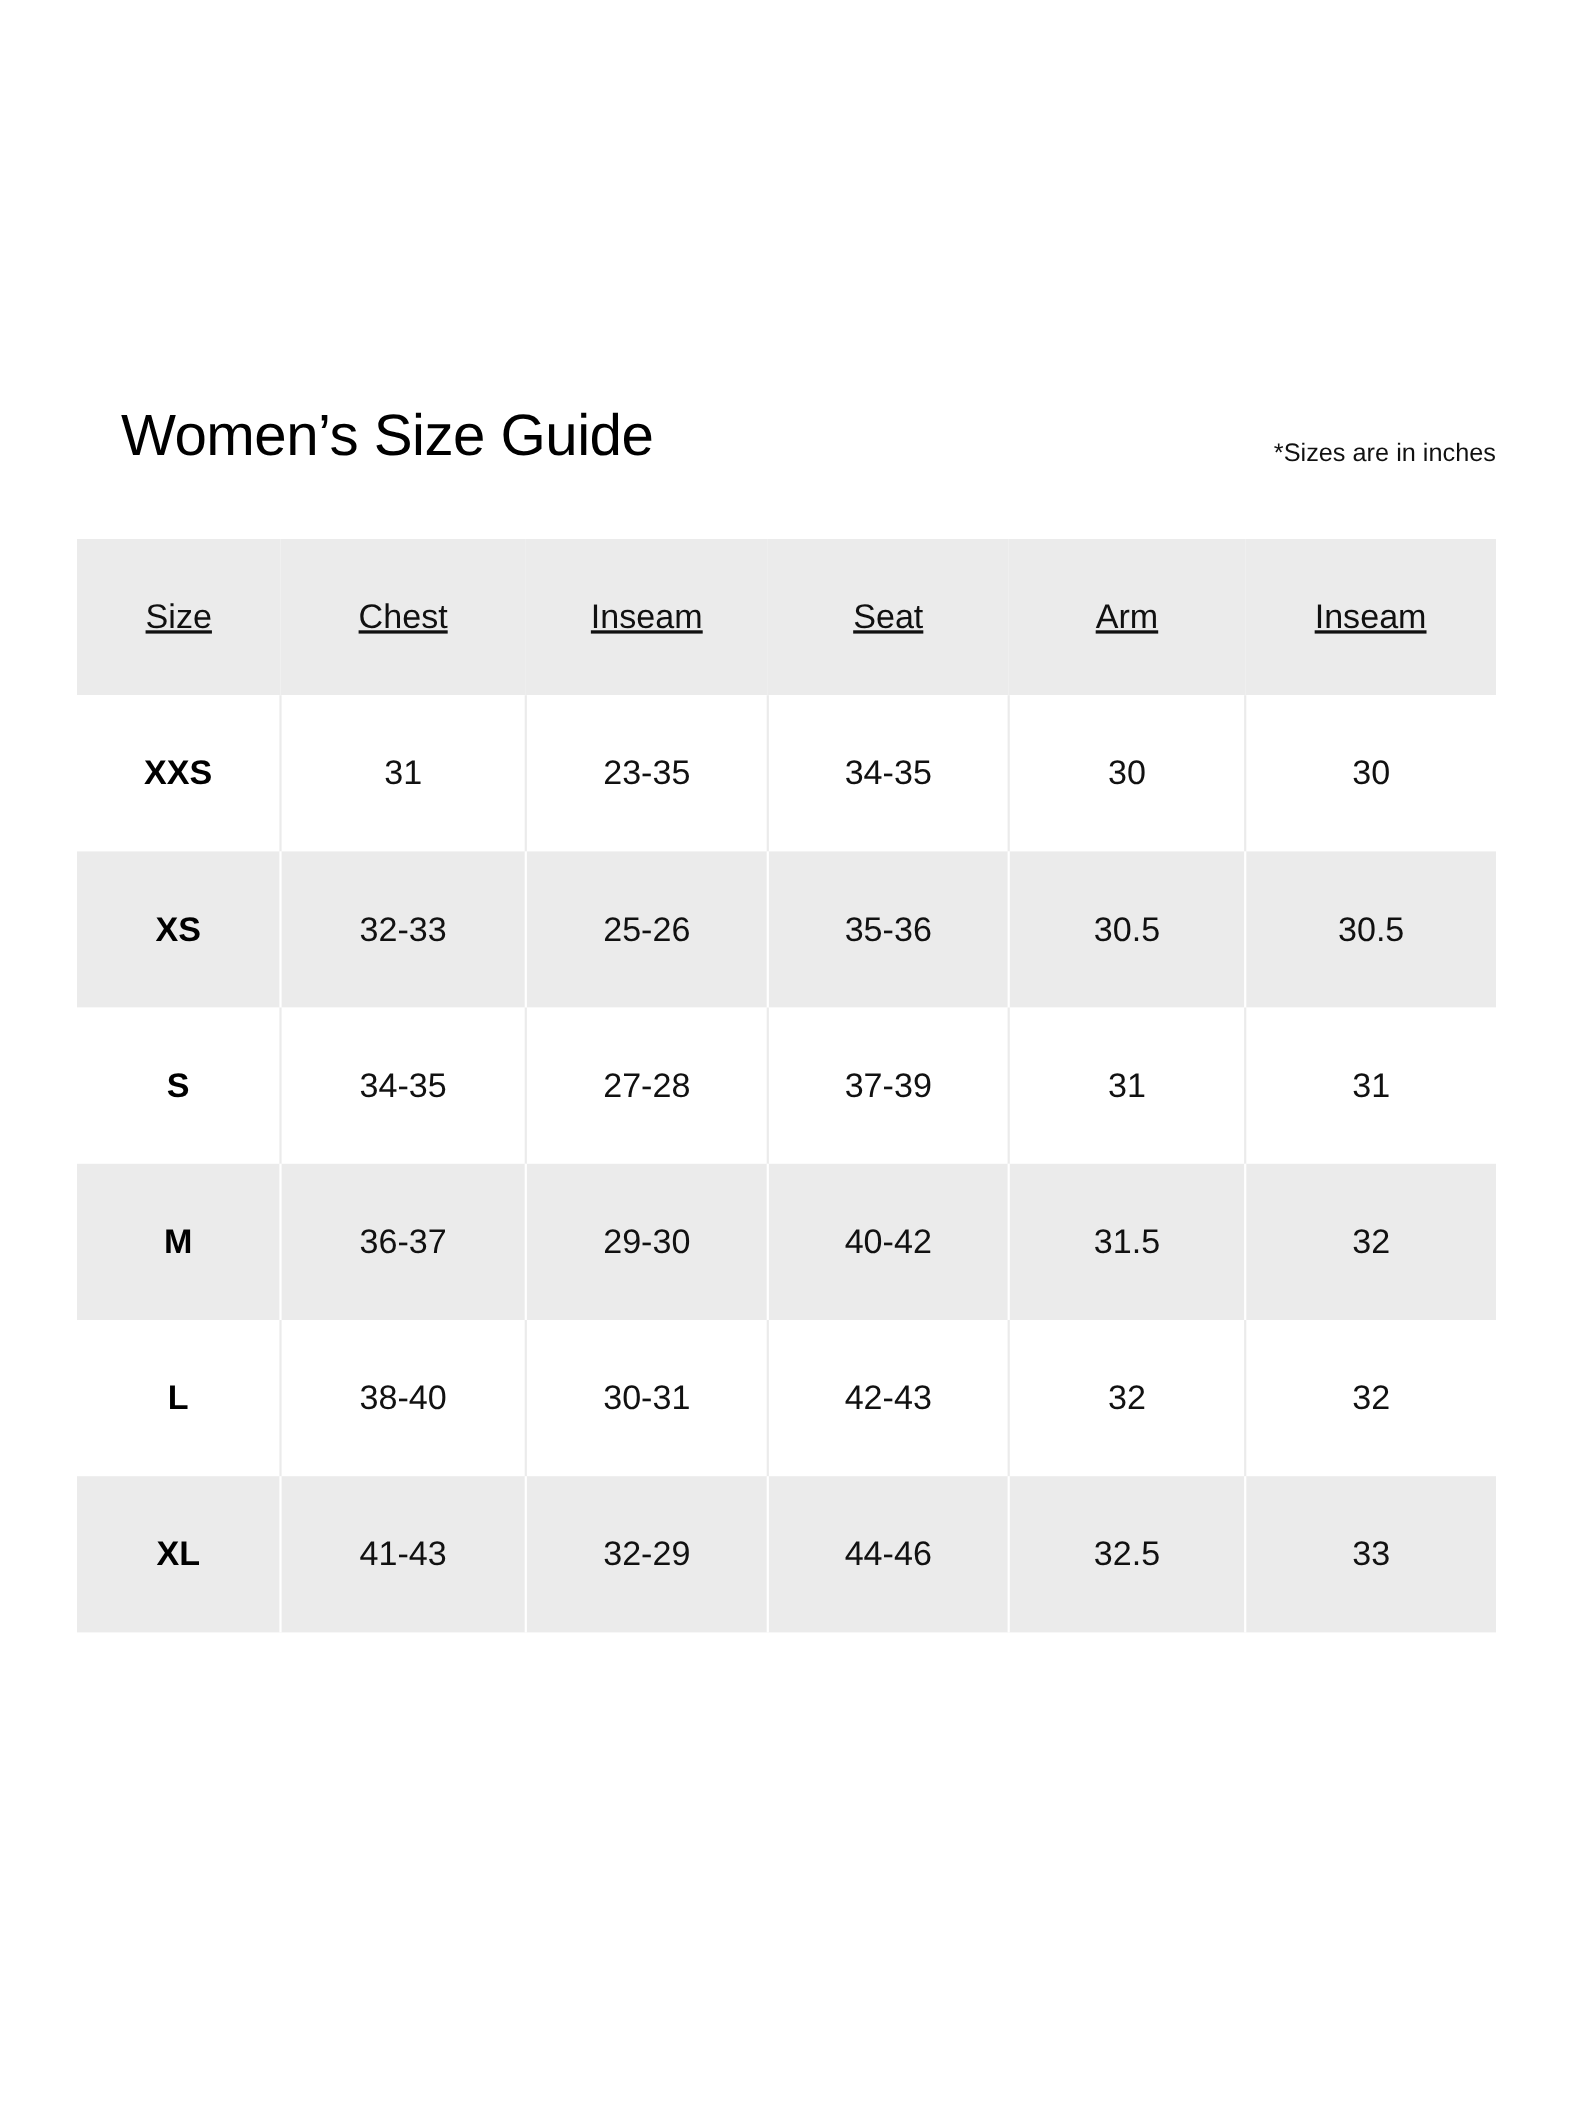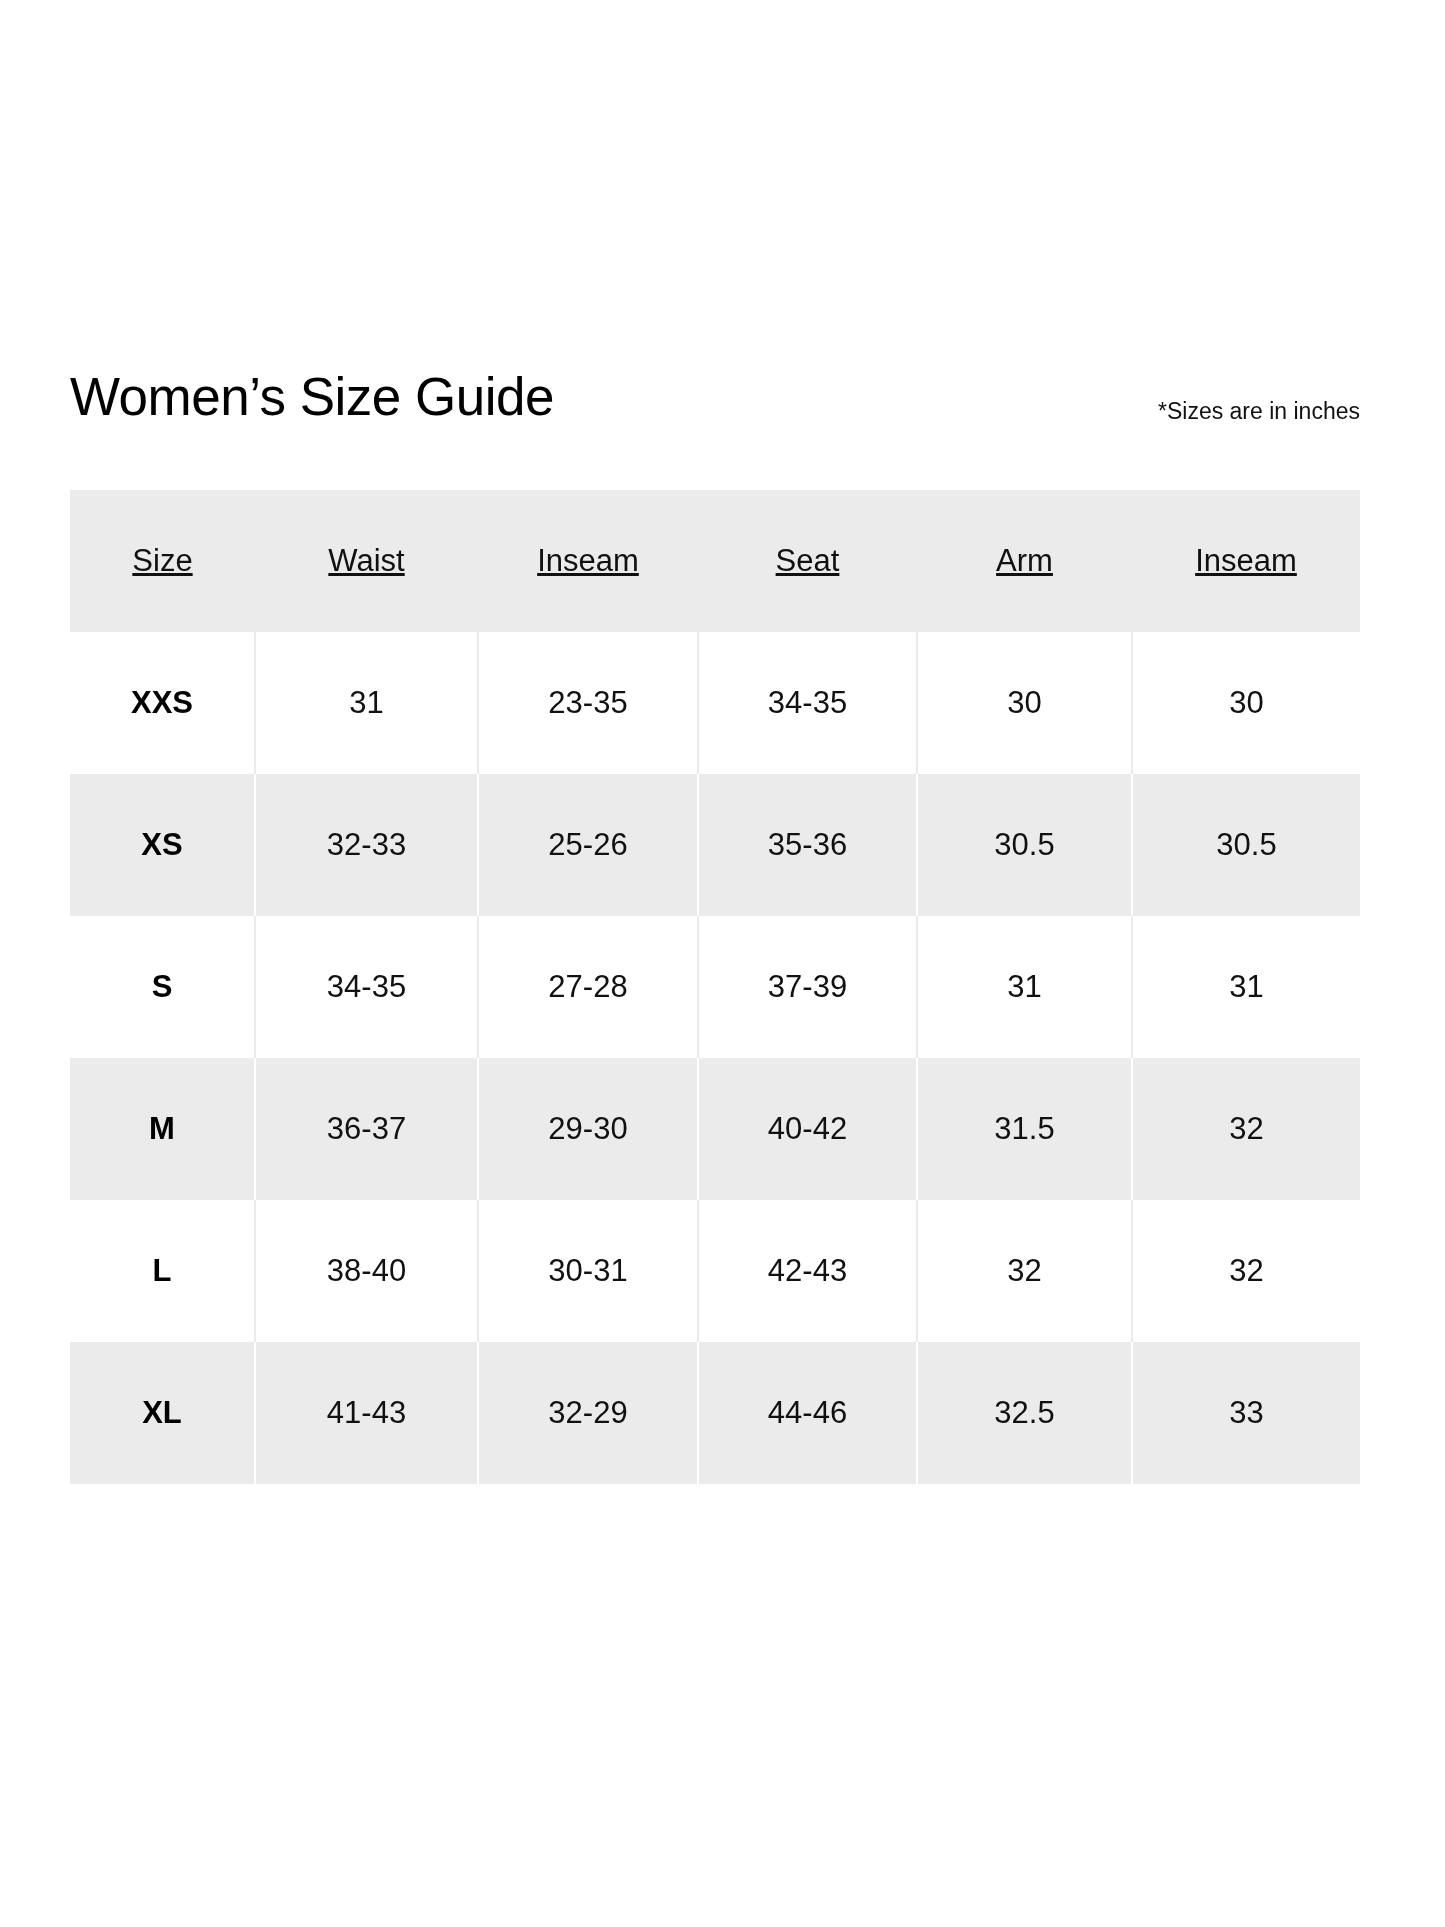--- a/index.html
+++ b/index.html
@@ -28,20 +28,21 @@
   .content {
     position: absolute;
     left: 70px;
     top: 370px;
     width: 1305px;
   }
 
   .header-row {
     position: relative;
     height: 90px;
+    margin-left: 40px;
   }
 
   .title {
     position: absolute;
     left: 0;
     top: 0;
     font-size: 53px;
     font-weight: 400;
     letter-spacing: -0.5px;
     color: #000000;
@@ -140,21 +141,21 @@
         <col class="c0">
           <col class="c1">
           <col class="c2">
           <col class="c3">
           <col class="c4">
           <col class="c5">
       </colgroup>
       <thead>
         <tr>
           <th>Size</th>
-          <th>Waist</th>
+          <th>Chest</th>
           <th>Inseam</th>
           <th>Seat</th>
           <th>Arm</th>
           <th>Inseam</th>
         </tr>
       </thead>
       <tbody>
         <tr class="plain">
           <td class="size-cell">XXS</td>
           <td>31</td>

